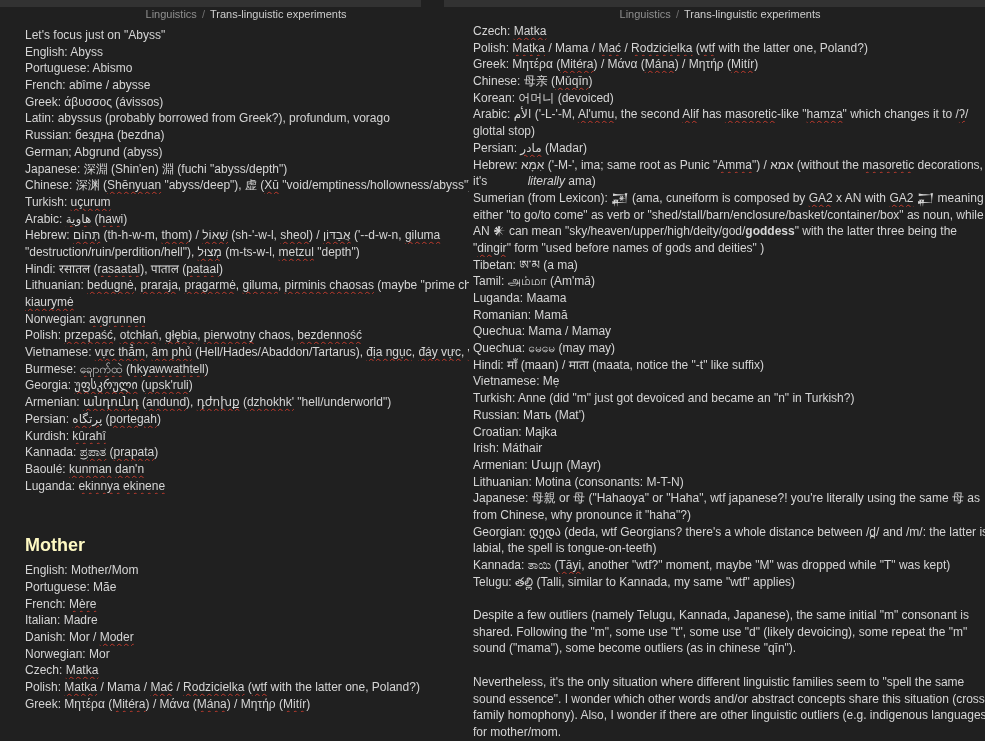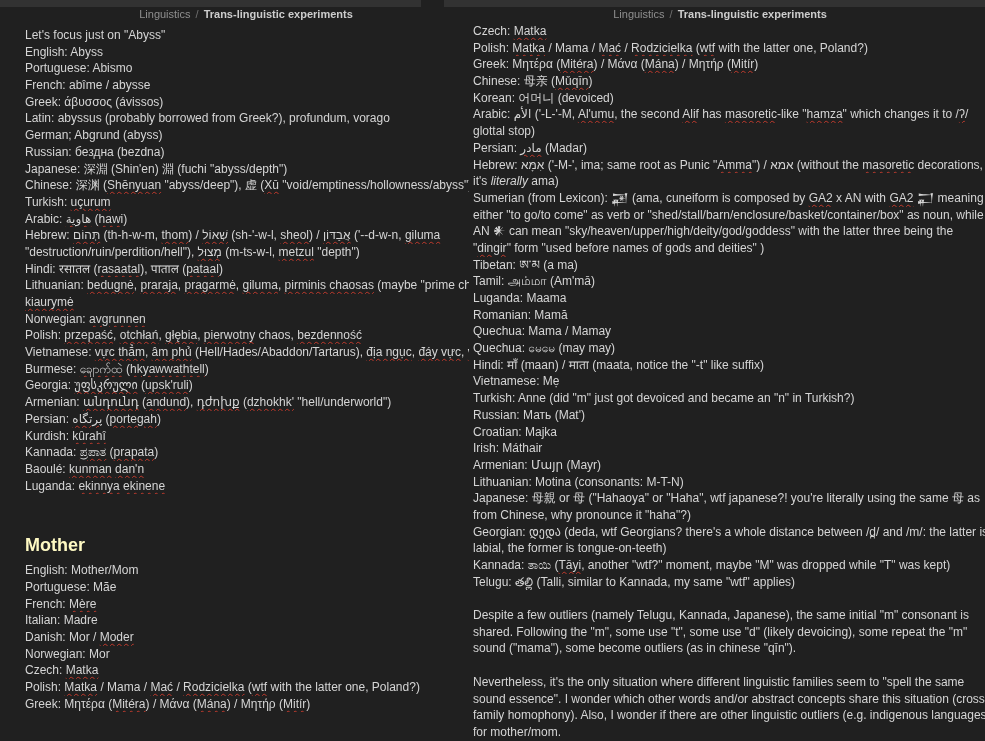--- a/index.html
+++ b/index.html
@@ -5,41 +5,41 @@
   html,body{margin:0;padding:0;}
   body{
     width:985px;height:741px;position:relative;overflow:hidden;
     background:#202020;
     font-family:"Liberation Sans","DejaVu Sans",sans-serif;
   }
   .tabbar{position:absolute;top:0;left:0;width:985px;height:7px;background:#323232;}
   .tab-notch{position:absolute;top:0;left:421px;width:23px;height:7px;background:#202020;}
   .breadcrumb{position:absolute;top:8px;font-size:11px;color:#8f8f8f;text-align:center;white-space:nowrap;}
   .breadcrumb .sep{margin:0 5px;color:#6f6f6f;}
-  .breadcrumb .page{color:#cdcdcd;font-weight:bold;}
+  .breadcrumb .page{color:#cdcdcd;}
   .bc-left{left:0;width:492px;}
   .bc-right{left:455px;width:530px;}
   .pane{position:absolute;overflow:hidden;font-size:12px;line-height:16.7px;color:#d5d5d5;}
   .pane-left{left:25px;top:27px;width:444px;height:714px;}
   .pane-right{left:473px;top:23px;width:512px;height:718px;}
   .line{white-space:nowrap;height:16.7px;overflow:hidden;}
   .gap{height:16.7px;}
   .heading{
     font-size:18px;line-height:26px;font-weight:bold;color:#fef9c3;
     margin-top:38px;margin-bottom:4px;white-space:nowrap;
   }
   .sq{
     text-decoration:underline;
     text-decoration-style:wavy;
     text-decoration-color:#c0392b;
     text-decoration-thickness:1px;
     text-underline-offset:2px;
   }
-  .i{font-style:italic;}
-  .b{font-weight:normal;}
+  .i{font-style:italic;margin-left:37px;}
+  .b{font-weight:bold;}
 </style>
 </head>
 <body>
 
 <div class="tabbar">
   <div class="tab-notch"></div>
 </div>
 
 <div class="breadcrumb bc-left">
   <span>Linguistics</span><span class="sep">/</span><span class="page">Trans-linguistic experiments</span>
@@ -49,22 +49,22 @@
   <span>Linguistics</span><span class="sep">/</span><span class="page">Trans-linguistic experiments</span>
 </div>
 
 <div class="pane pane-left">
     <div class="line"><span>Let's focus just on "Abyss"</span></div>
     <div class="line"><span>English: Abyss</span></div>
     <div class="line"><span>Portuguese: Abismo</span></div>
     <div class="line"><span>French: abîme / abysse</span></div>
     <div class="line"><span>Greek: άβυσσος (ávissos)</span></div>
     <div class="line"><span>Latin: abyssus (probably borrowed from Greek?), profundum, vorago</span></div>
+    <div class="line"><span>Russian: бездна (bezdna)</span></div>
     <div class="line"><span>German; Abgrund (abyss)</span></div>
-    <div class="line"><span>Russian: бездна (bezdna)</span></div>
     <div class="line"><span>Japanese: 深淵 (Shin'en) 淵 (fuchi "abyss/depth")</span></div>
     <div class="line"><span>Chinese: 深渊 (</span><span class="sq">Shēnyuan</span><span> "abyss/deep"), 虚 (</span><span class="sq">Xū</span><span> "void/emptiness/hollowness/abyss")</span></div>
     <div class="line"><span>Turkish: </span><span class="sq">uçurum</span></div>
     <div class="line"><span>Arabic: </span><span class="sq">هاوية</span><span> (</span><span class="sq">hawi</span><span>)</span></div>
     <div class="line"><span>Hebrew: </span><span class="sq">תְּהוֹם</span><span> (th-h-w-m, </span><span class="sq">thom</span><span>) / </span><span class="sq">שְׁאוֹל</span><span> (sh-'-w-l, </span><span class="sq">sheol</span><span>) / </span><span class="sq">אֲבַדּוֹן</span><span> ('--d-w-n, </span><span class="sq">giluma</span></div>
     <div class="line"><span>"destruction/ruin/perdition/hell"), </span><span class="sq">מְצוּל</span><span> (m-ts-w-l, </span><span class="sq">metzul</span><span> "depth")</span></div>
     <div class="line"><span>Hindi: रसातल (</span><span class="sq">rasaatal</span><span>), पाताल (</span><span class="sq">pataal</span><span>)</span></div>
     <div class="line"><span>Lithuanian: </span><span class="sq">bedugnė</span><span>, </span><span class="sq">praraja</span><span>, </span><span class="sq">pragarmė</span><span>, </span><span class="sq">giluma</span><span>, </span><span class="sq">pirminis chaosas</span><span> (maybe "prime chaos"</span></div>
     <div class="line"><span class="sq">kiaurymė</span></div>
     <div class="line"><span>Norwegian: </span><span class="sq">avgrunnen</span></div>
@@ -114,21 +114,21 @@
     <div class="line"><span>Vietnamese: Mẹ</span></div>
     <div class="line"><span>Turkish: Anne (did "m" just got devoiced and became an "n" in Turkish?)</span></div>
     <div class="line"><span>Russian: Мать (Mat')</span></div>
     <div class="line"><span>Croatian: Majka</span></div>
     <div class="line"><span>Irish: Máthair</span></div>
     <div class="line"><span>Armenian: Մայր (Mayr)</span></div>
     <div class="line"><span>Lithuanian: Motina (consonants: M-T-N)</span></div>
     <div class="line"><span>Japanese: 母親 or 母 ("Hahaoya" or "Haha", wtf japanese?! you're literally using the same 母 as</span></div>
     <div class="line"><span>from Chinese, why pronounce it "haha"?)</span></div>
     <div class="line"><span>Georgian: დედა (deda, wtf Georgians? there's a whole distance between /d̪/ and /m/: the latter is</span></div>
-    <div class="line"><span>labial, the former is tongue-on-teeth)</span></div>
+    <div class="line"><span>labial, the spell is tongue-on-teeth)</span></div>
     <div class="line"><span>Kannada: ತಾಯಿ (</span><span class="sq">Tāyi</span><span>, another "wtf?" moment, maybe "M" was dropped while "T" was kept)</span></div>
     <div class="line"><span>Telugu: తల్లి (Talli, similar to Kannada, my same "wtf" applies)</span></div>
     <div class="gap"></div>
     <div class="line"><span>Despite a few outliers (namely Telugu, Kannada, Japanese), the same initial "m" consonant is</span></div>
     <div class="line"><span>shared. Following the "m", some use "t", some use "d" (likely devoicing), some repeat the "m"</span></div>
     <div class="line"><span>sound ("mama"), some become outliers (as in chinese "qīn").</span></div>
     <div class="gap"></div>
     <div class="line"><span>Nevertheless, it's the only situation where different linguistic families seem to "spell the same</span></div>
     <div class="line"><span>sound essence". I wonder which other words and/or abstract concepts share this situation (cross-</span></div>
     <div class="line"><span>family homophony). Also, I wonder if there are other linguistic outliers (e.g. indigenous languages)</span></div>

